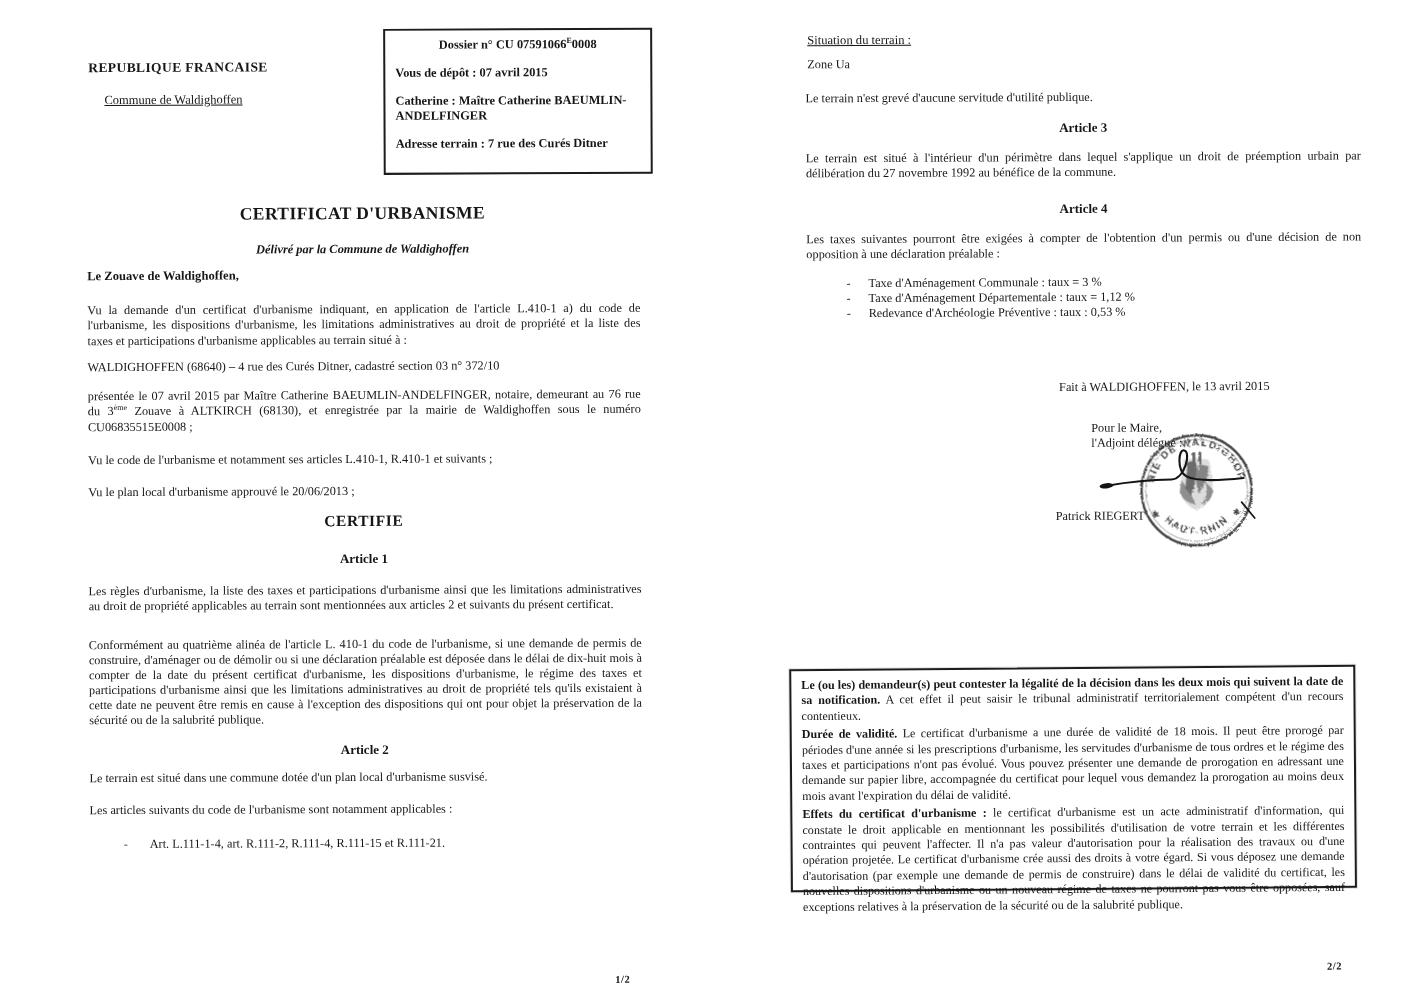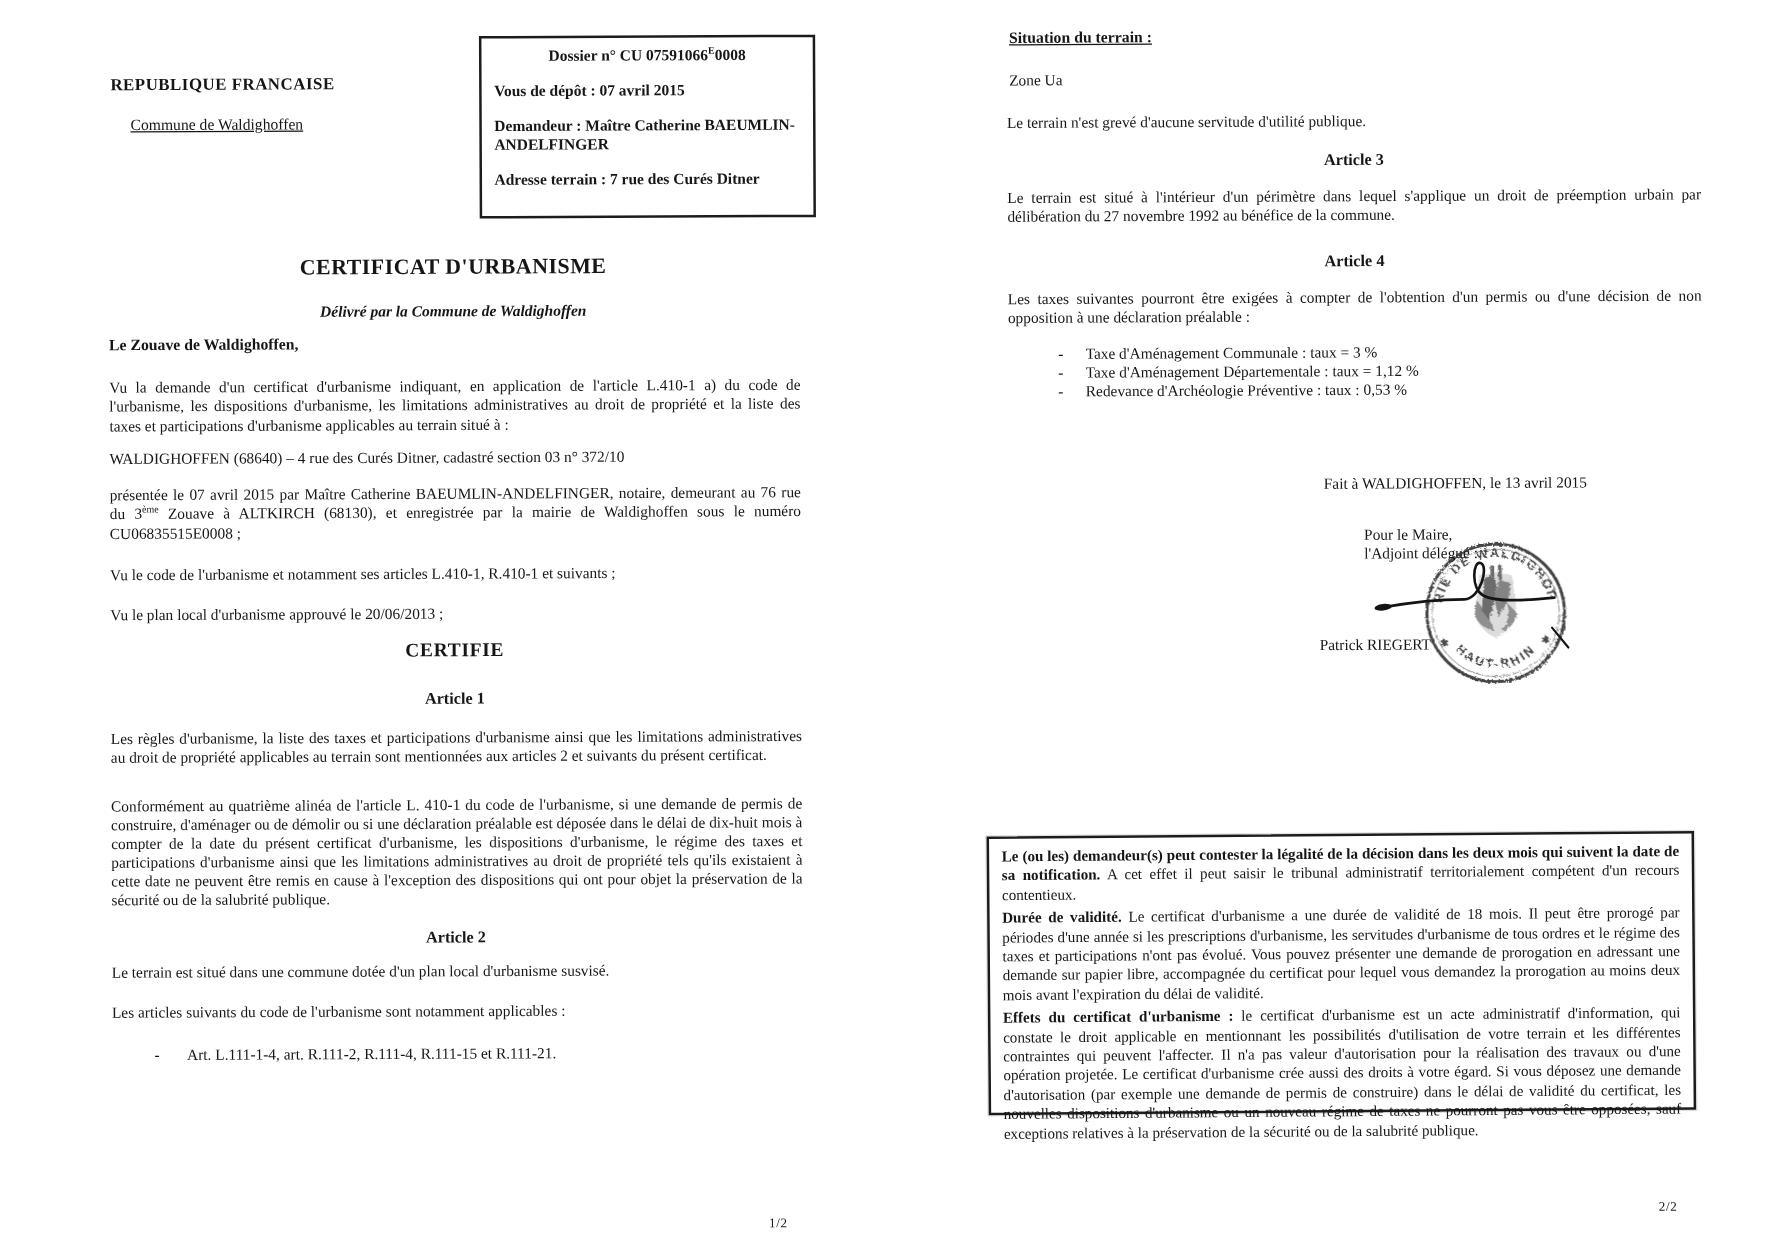--- a/index.html
+++ b/index.html
@@ -32,35 +32,35 @@
     padding:7px 10px;transform:rotate(-0.15deg);
     font-size:12.1px;line-height:15.4px;background:#fff;
     box-shadow:0 0 0 1px rgba(0,0,0,0.12);
   }
   .info-box p{margin:0 0 3px 0;}
   .info-box p:last-child{margin-bottom:0;}
   .tax-row{display:flex;font-size:12.3px;line-height:14.8px;}
   .tax-row .dash{width:22px;flex:none;}
   .list-row{display:flex;font-size:12.3px;line-height:15px;}
   .list-row .dash{width:26px;flex:none;}
-  .pagenum{font-size:10.5px;font-weight:normal;letter-spacing:.5px;text-align:right;}
+  .pagenum{font-size:10.5px;font-weight:bold;letter-spacing:.5px;text-align:right;}
 </style>
 </head>
 <body>
 
 <div class="page" id="page1">
 
   <div class="abs b" style="left:88px;top:59px;font-size:13.5px;letter-spacing:.4px;">REPUBLIQUE FRANCAISE</div>
 
   <div class="abs" style="left:104px;top:92px;font-size:12.5px;text-decoration:underline;">Commune de Waldighoffen</div>
 
   <div class="abs dossier-box" style="left:383px;top:29px;width:269px;height:146px;">
     <div class="row ctr"><span>Dossier n° CU 07591066</span><span class="sup">E</span><span>0008</span></div>
     <div class="row"><span>Vous de dépôt :</span> <span>07 avril 2015</span></div>
-    <div class="row"><span>Demandeur :</span> <span>Maître Catherine BAEUMLIN-ANDELFINGER</span></div>
+    <div class="row"><span>Catherine :</span> <span>Maître Catherine BAEUMLIN-ANDELFINGER</span></div>
     <div class="row"><span>Adresse terrain :</span> <span>7 rue des Curés Ditner</span></div>
   </div>
 
   <div class="abs ctr b" style="left:85px;top:203px;width:553px;font-size:17.5px;letter-spacing:.4px;">CERTIFICAT D'URBANISME</div>
 
   <div class="abs ctr b i" style="left:85px;top:242px;width:553px;font-size:12.4px;">Délivré par la Commune de Waldighoffen</div>
 
   <div class="abs b" style="left:86px;top:268px;font-size:12.6px;">Le Zouave de Waldighoffen,</div>
 
   <div class="abs just body-txt" style="left:86px;top:302px;width:553px;">Vu la demande d'un certificat d'urbanisme indiquant, en application de l'article L.410-1 a) du code de l'urbanisme, les dispositions d'urbanisme, les limitations administratives au droit de propriété et la liste des taxes et participations d'urbanisme applicables au terrain situé à :</div>
@@ -90,21 +90,21 @@
   <div class="abs list-row" style="left:120px;top:836px;width:480px;">
     <span class="dash">-</span>
     <span>Art. L.111-1-4, art. R.111-2, R.111-4, R.111-15 et R.111-21.</span>
   </div>
 
   <div class="abs pagenum" style="left:611px;top:975px;">1/2</div>
 </div>
 
 <div class="page" id="page2">
 
-  <div class="abs u b" style="left:96px;top:22px;font-size:12.6px;font-weight:bold;">Situation du terrain :</div>
+  <div class="abs u b" style="left:96px;top:32px;font-size:12.6px;font-weight:normal;">Situation du terrain :</div>
 
   <div class="abs body-txt" style="left:96px;top:56px;">Zone Ua</div>
 
   <div class="abs body-txt" style="left:94px;top:90px;">Le terrain n'est grevé d'aucune servitude d'utilité publique.</div>
 
   <div class="abs ctr heading" style="left:94px;top:120px;width:555px;">Article 3</div>
 
   <div class="abs just body-txt" style="left:94px;top:150px;width:555px;">Le terrain est situé à l'intérieur d'un périmètre dans lequel s'applique un droit de préemption urbain par délibération du 27 novembre 1992 au bénéfice de la commune.</div>
 
   <div class="abs ctr heading" style="left:94px;top:201px;width:555px;">Article 4</div>

